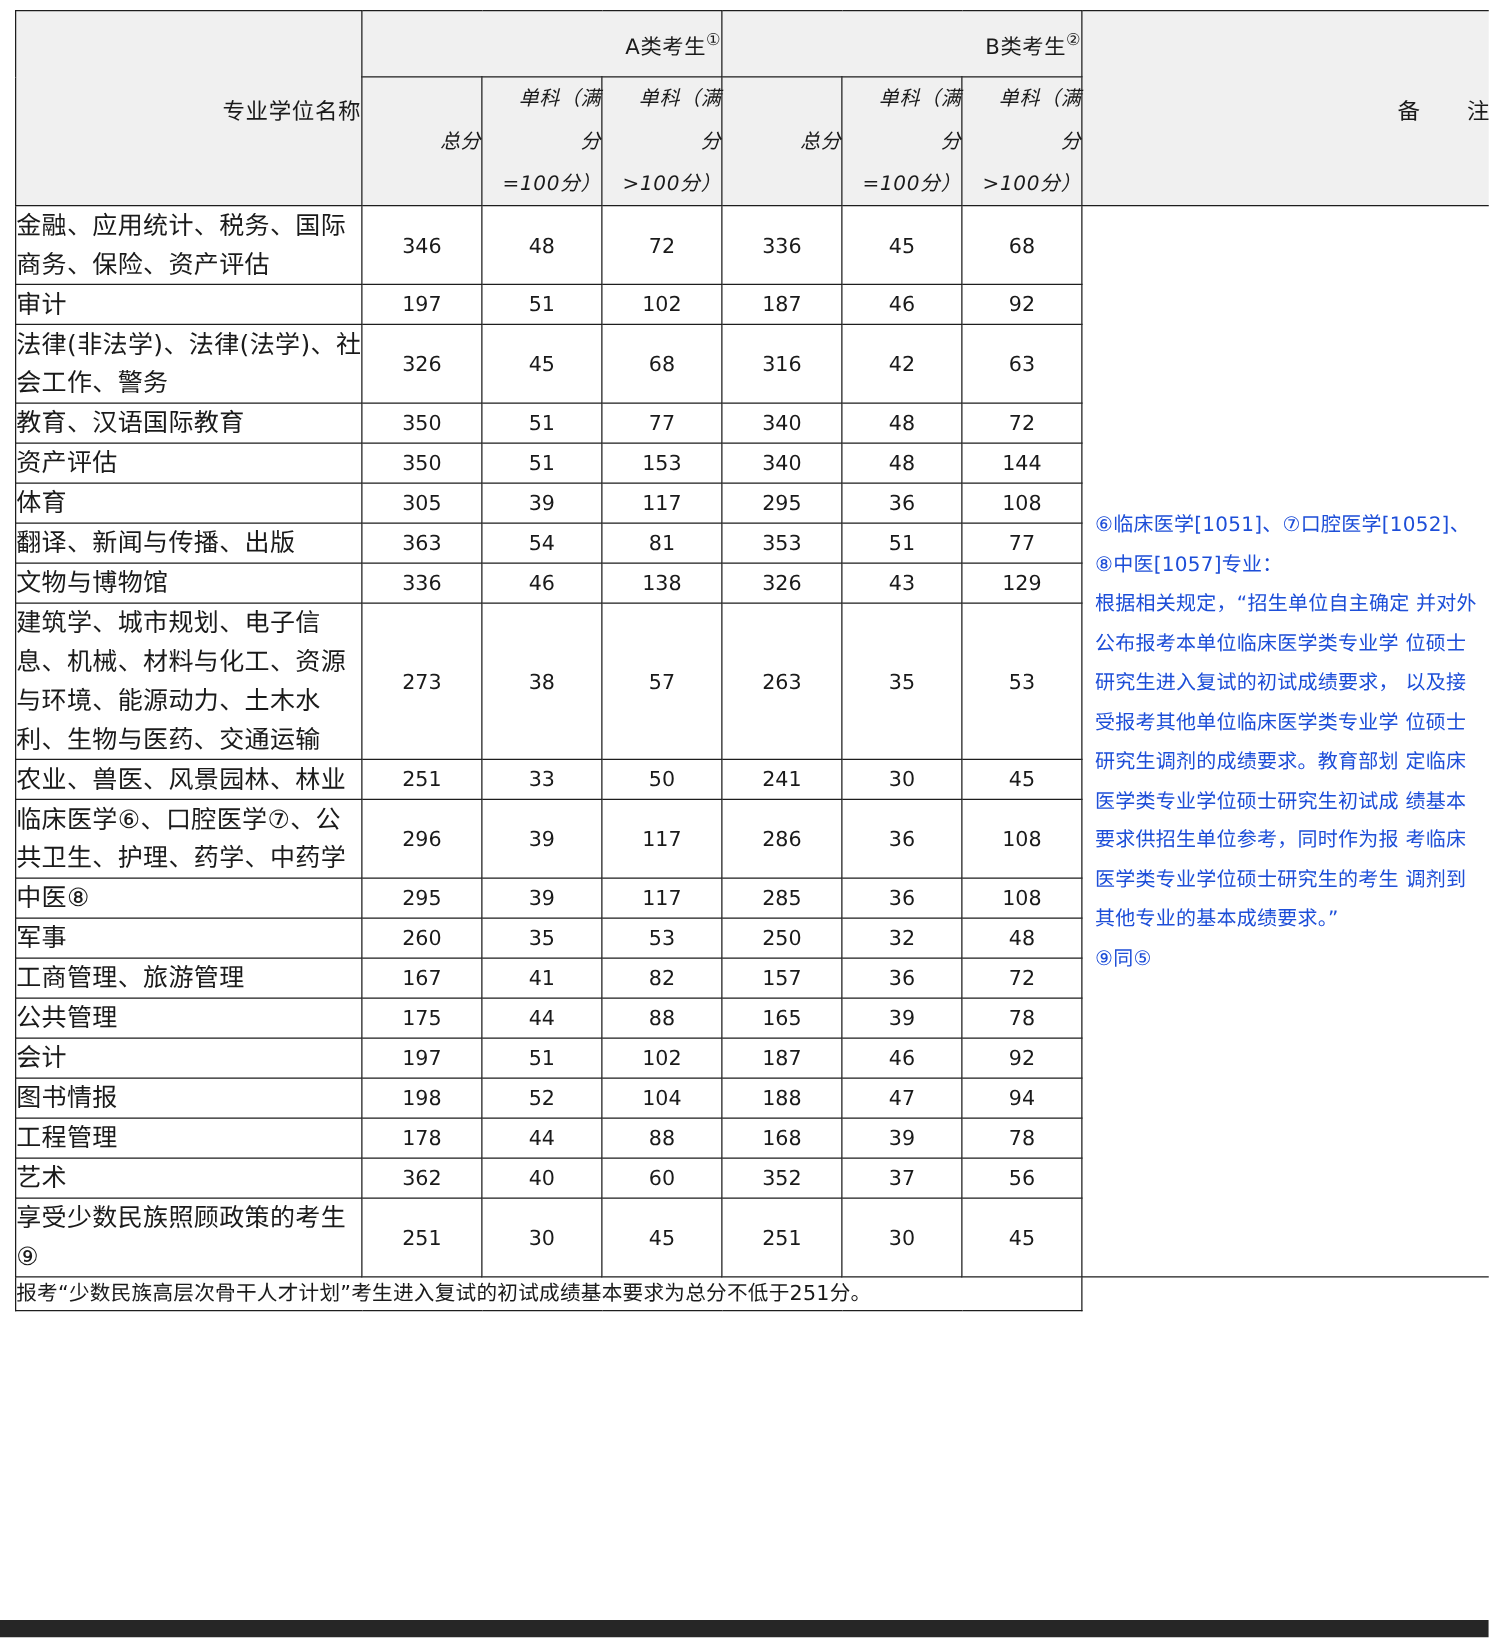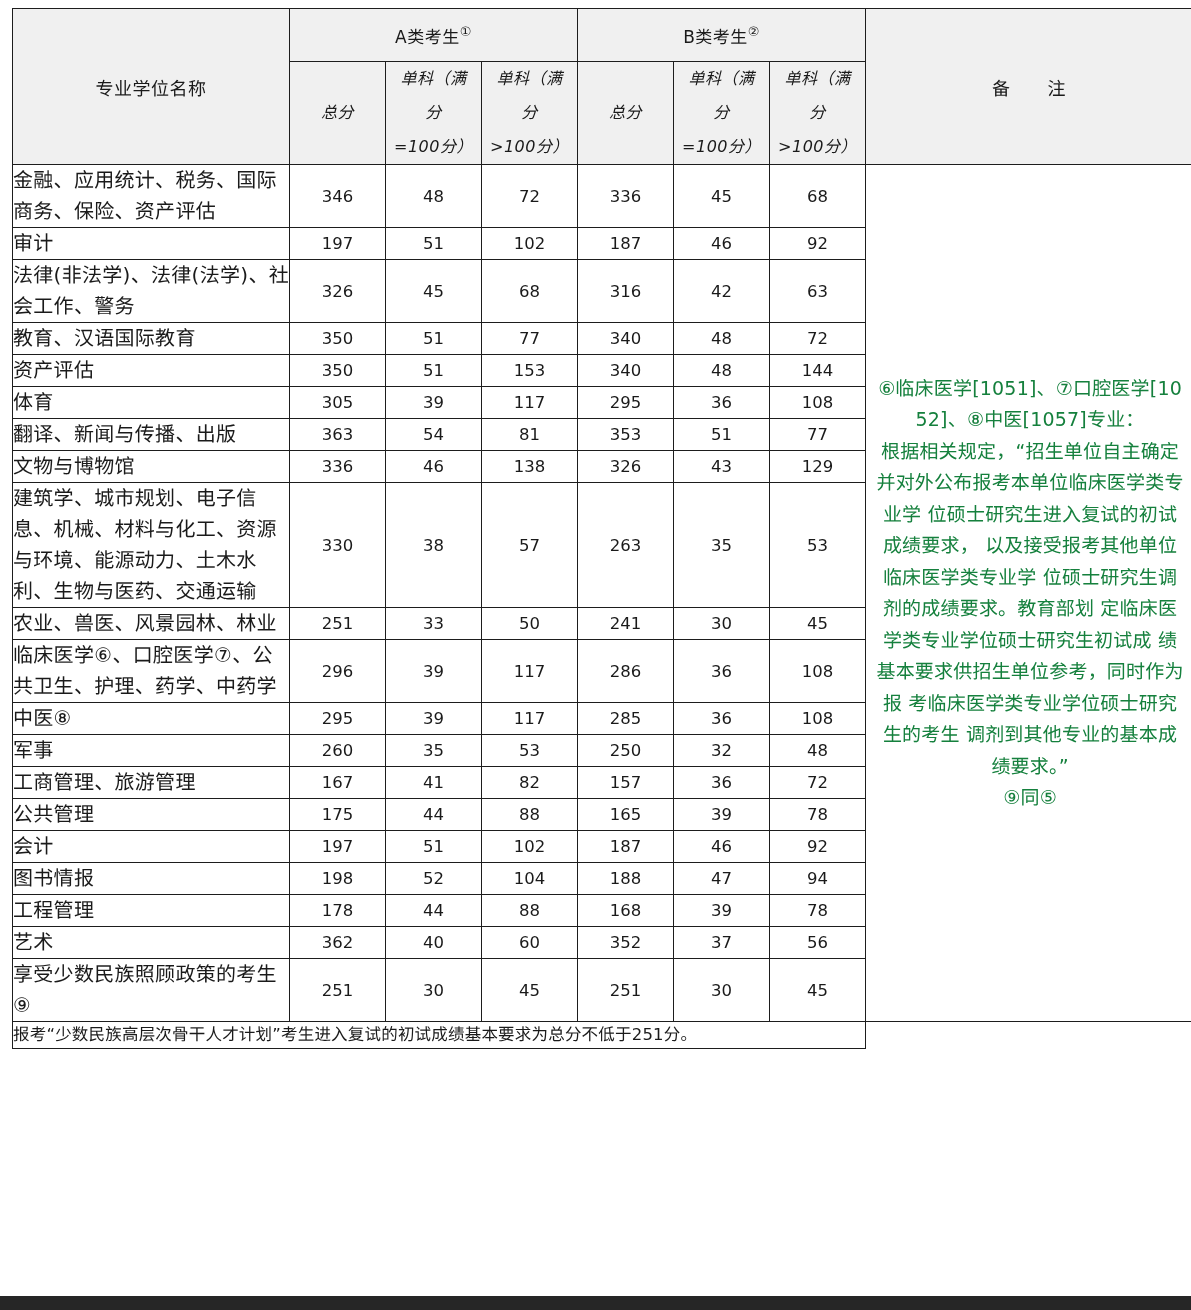--- a/index.html
+++ b/index.html
@@ -45,21 +45,21 @@
     border: 1px solid #1d1d1d;
     padding: 0;
     vertical-align: middle;
     color: #1a1a1a;
     font-weight: normal;
   }
 
   
   .hdr {
     background: #f0f0f0;
-    text-align: center;
+    text-align: right;
     font-weight: bold;
     font-size: 16.5px;
     letter-spacing: 0.5px;
   }
   .hdr-major {
     font-size: 18px;
     margin-left: 41px;
   }
   .hdr-sub {
     font-size: 16px;
@@ -90,25 +90,24 @@
   }
 
   
   .notes-cell {
     vertical-align: top;
     padding: 0;
     text-align: left;
   }
   .notes-inner {
     padding: 6px 8px 6px 10px;
-    font-size: 19px;
+    font-size: 16px;
     line-height: 31.5px;
     letter-spacing: 0.2px;
-    color: #15803d;
-    text-align: center;
+    color: #1d4ed8;
   }
   .notes-block {
     margin: 0;
     white-space: pre-wrap;
     word-break: break-all;
   }
 
   .footnote-cell {
     text-align: left;
     padding: 11px 10px 11px 18px;
@@ -259,21 +258,21 @@
             <td class="name-cell">文物与博物馆</td>
             <td class="num-cell">336</td>
             <td class="num-cell">46</td>
             <td class="num-cell">138</td>
             <td class="num-cell">326</td>
             <td class="num-cell">43</td>
             <td class="num-cell">129</td>
           </tr>
           <tr>
             <td class="name-cell">建筑学、城市规划、电子信息、机械、材料与化工、资源与环境、能源动力、土木水利、生物与医药、交通运输</td>
-            <td class="num-cell">330</td>
+            <td class="num-cell">273</td>
             <td class="num-cell">38</td>
             <td class="num-cell">57</td>
             <td class="num-cell">263</td>
             <td class="num-cell">35</td>
             <td class="num-cell">53</td>
           </tr>
           <tr>
             <td class="name-cell">农业、兽医、风景园林、林业</td>
             <td class="num-cell">251</td>
             <td class="num-cell">33</td>

